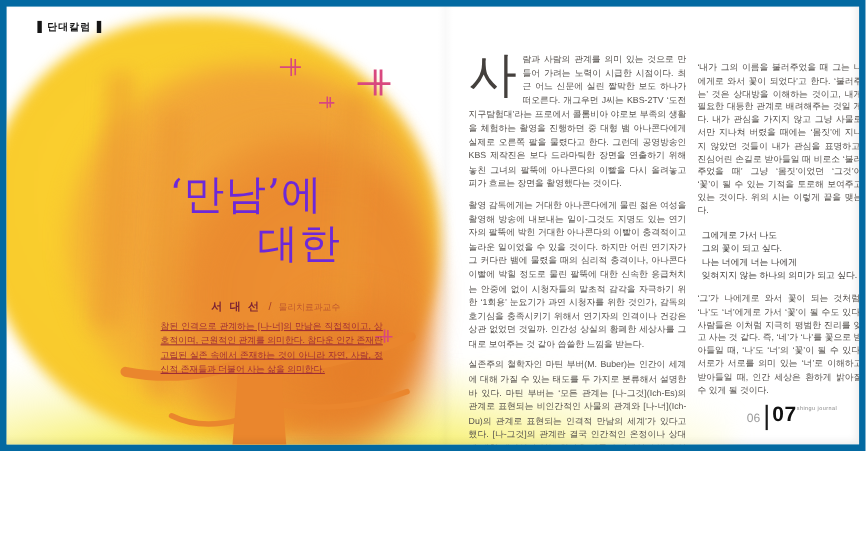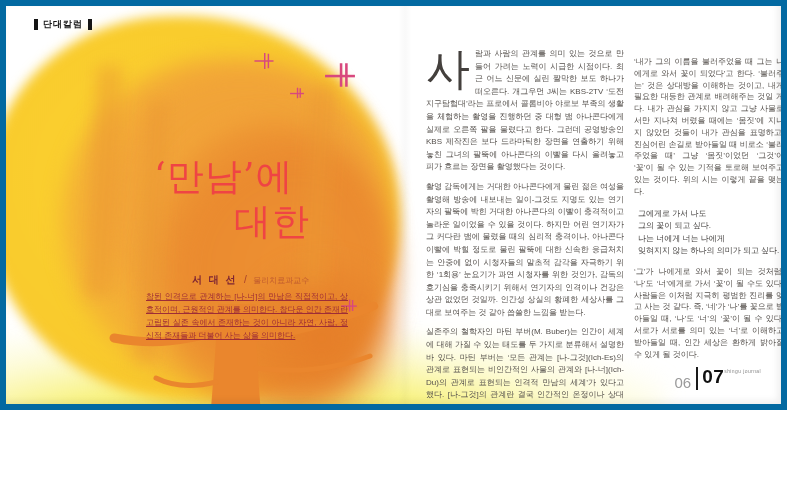--- a/index.html
+++ b/index.html
@@ -55,21 +55,21 @@
   .streak{position:absolute; background:rgba(235,152,50,0.5); filter:blur(8px); transform:skewX(-3deg);}
   .streak.s1{left:85px; top:60px; width:26px; height:230px;}
   .streak.s2{left:135px; top:95px; width:22px; height:260px;}
   .streak.s3{left:300px; top:80px; width:24px; height:200px;}
   .tree-svg{position:absolute; left:0; top:280px; width:420px; height:213px;}
   .puff{position:absolute; background:#fff; border-radius:50%; box-shadow:0 0 6px 3px rgba(255,255,255,0.9);}
   .fleur{position:absolute; color:#b84c9e; font-size:7px; font-weight:bold; transform:rotate(-8deg);}
   .dragonfly{position:absolute;}
   
   .title-block{position:absolute; left:140px; top:150px; width:200px; z-index:20;
-    font-family:"DejaVu Serif", serif; color:#ef4444;}
+    font-family:"DejaVu Serif", serif; color:#6d28d9;}
   .title-line{font-size:37px; line-height:41px; font-weight:500; letter-spacing:1px; white-space:nowrap;}
   .title-line.t1{margin-left:8px;}
   .title-line.t2{margin-left:88px; margin-top:4px;}
   .title-line.t3{margin-left:68px; margin-top:4px;}
   .byline{position:absolute; left:186px; top:263px; z-index:20; white-space:nowrap;}
   .byline .name{font-size:10px; font-weight:bold; color:#7d2433; letter-spacing:2px;}
   .byline .sep{font-size:10px; color:#a8422c; margin:0 2px;}
   .byline .role{font-size:8px; color:#c05a2e;font-family:Liberation Serif, serif;}
   .intro{position:absolute; left:140px; top:284px; width:202px; z-index:20;
     font-size:8px; line-height:13px; color:#9e2d36; text-align:justify; word-break:break-all;text-decoration:underline;}
@@ -78,21 +78,21 @@
     word-break:break-all; overflow:hidden; z-index:15;}
   .col1{left:420px; top:42px; width:198px; height:452px; line-height:12.6px;}
   .col2{left:628px; top:50px; width:150px; height:332px; line-height:11.8px;}
   .col p{margin:0 0 7px 0;}
   .dropcap{float:left; font-size:44px; line-height:38px; padding:2px 5px 0 0; color:#44403d; font-weight:500;}
   .poem{margin:10px 0 8px 4px; color:#3e3b39; font-weight:500;}
   .poem .pline{line-height:13.5px;}
   .col2 .poem .pline{line-height:12.6px;}
   
   .footer{position:absolute; right:20px; bottom:13px; display:flex; align-items:flex-start; z-index:30;}
-  .pg-left{font-size:15px; color:#9a9a9a; margin-top:7px;}
+  .pg-left{font-size:11px; color:#9a9a9a; margin-top:7px;}
   .pg-divider{width:2px; height:23px; background:#1a1a1a; margin:0 4px 0 5px;}
   .pg-right-wrap{display:flex; flex-direction:row;}
   .pg-right{font-size:19px; font-weight:bold; color:#111; line-height:19px; letter-spacing:0.5px;}
   .pg-journal{font-size:5px; color:#8a8a8a; letter-spacing:0.4px; margin-top:1px;}
   
   .fold{position:absolute; left:392px; top:0; width:14px; height:100%;
     background:linear-gradient(90deg, rgba(0,0,0,0) 0%, rgba(0,0,0,0.025) 50%, rgba(0,0,0,0) 100%); z-index:5;}
 </style>
 </head>
 <body>

